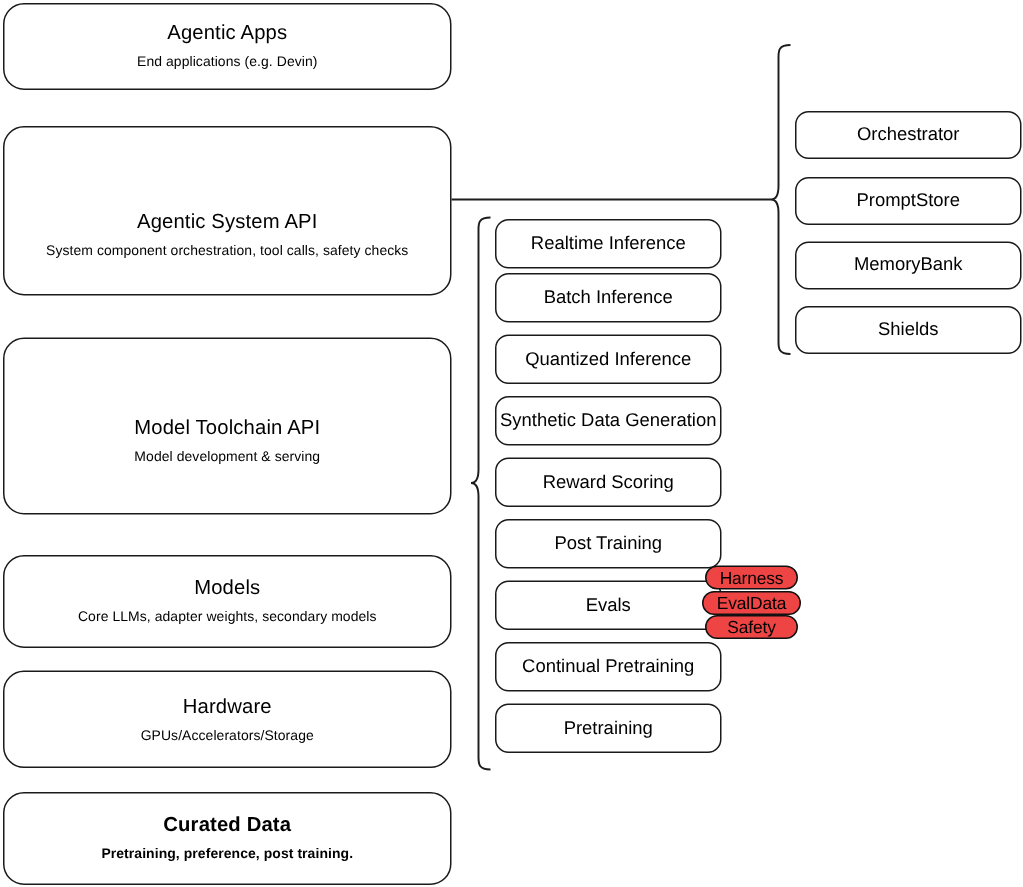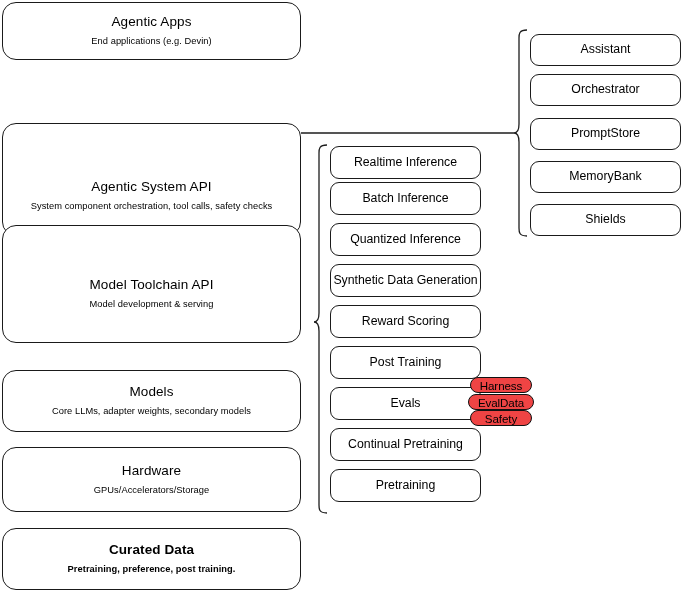--- a/index.html
+++ b/index.html
@@ -51,21 +51,21 @@
     font-size: 13.5px;
     letter-spacing: 0.1px;
   }
   .layer .subtitle {
     font-size: 9.3px;
     margin-top: 5px;
     letter-spacing: 0.05px;
   }
 
   #layer-agentic-apps      { top: 2px;   height: 58px; }
-  #layer-agentic-system    { top: 84px;  height: 113px; margin-top: 39px; }
+  #layer-agentic-system    { top: 84px;  height: 113px; }
   #layer-model-toolchain   { top: 225px; height: 118px; }
   #layer-models            { top: 370px; height: 62px; }
   #layer-hardware          { top: 447px; height: 65px; }
   #layer-curated-data      { top: 528px; height: 62px; font-weight: bold; }
 
   
   #layer-agentic-system .stackbody  { transform: translateY(16px); }
   #layer-model-toolchain .stackbody { transform: translateY(10px); }
 
   
@@ -232,23 +232,20 @@
   </div>
 
   <div class="pill" id="pill-evaldata">
     <span>EvalData</span>
   </div>
 
   <div class="pill" id="pill-safety">
     <span>Safety</span>
   </div>
 
-  <div class="node right" style="top:34px">
-    <span>Assistant</span>
-  </div>
 
   <div class="node right" style="top:74px">
     <span>Orchestrator</span>
   </div>
 
   <div class="node right" style="top:118px">
     <span>PromptStore</span>
   </div>
 
   <div class="node right" style="top:161px">

